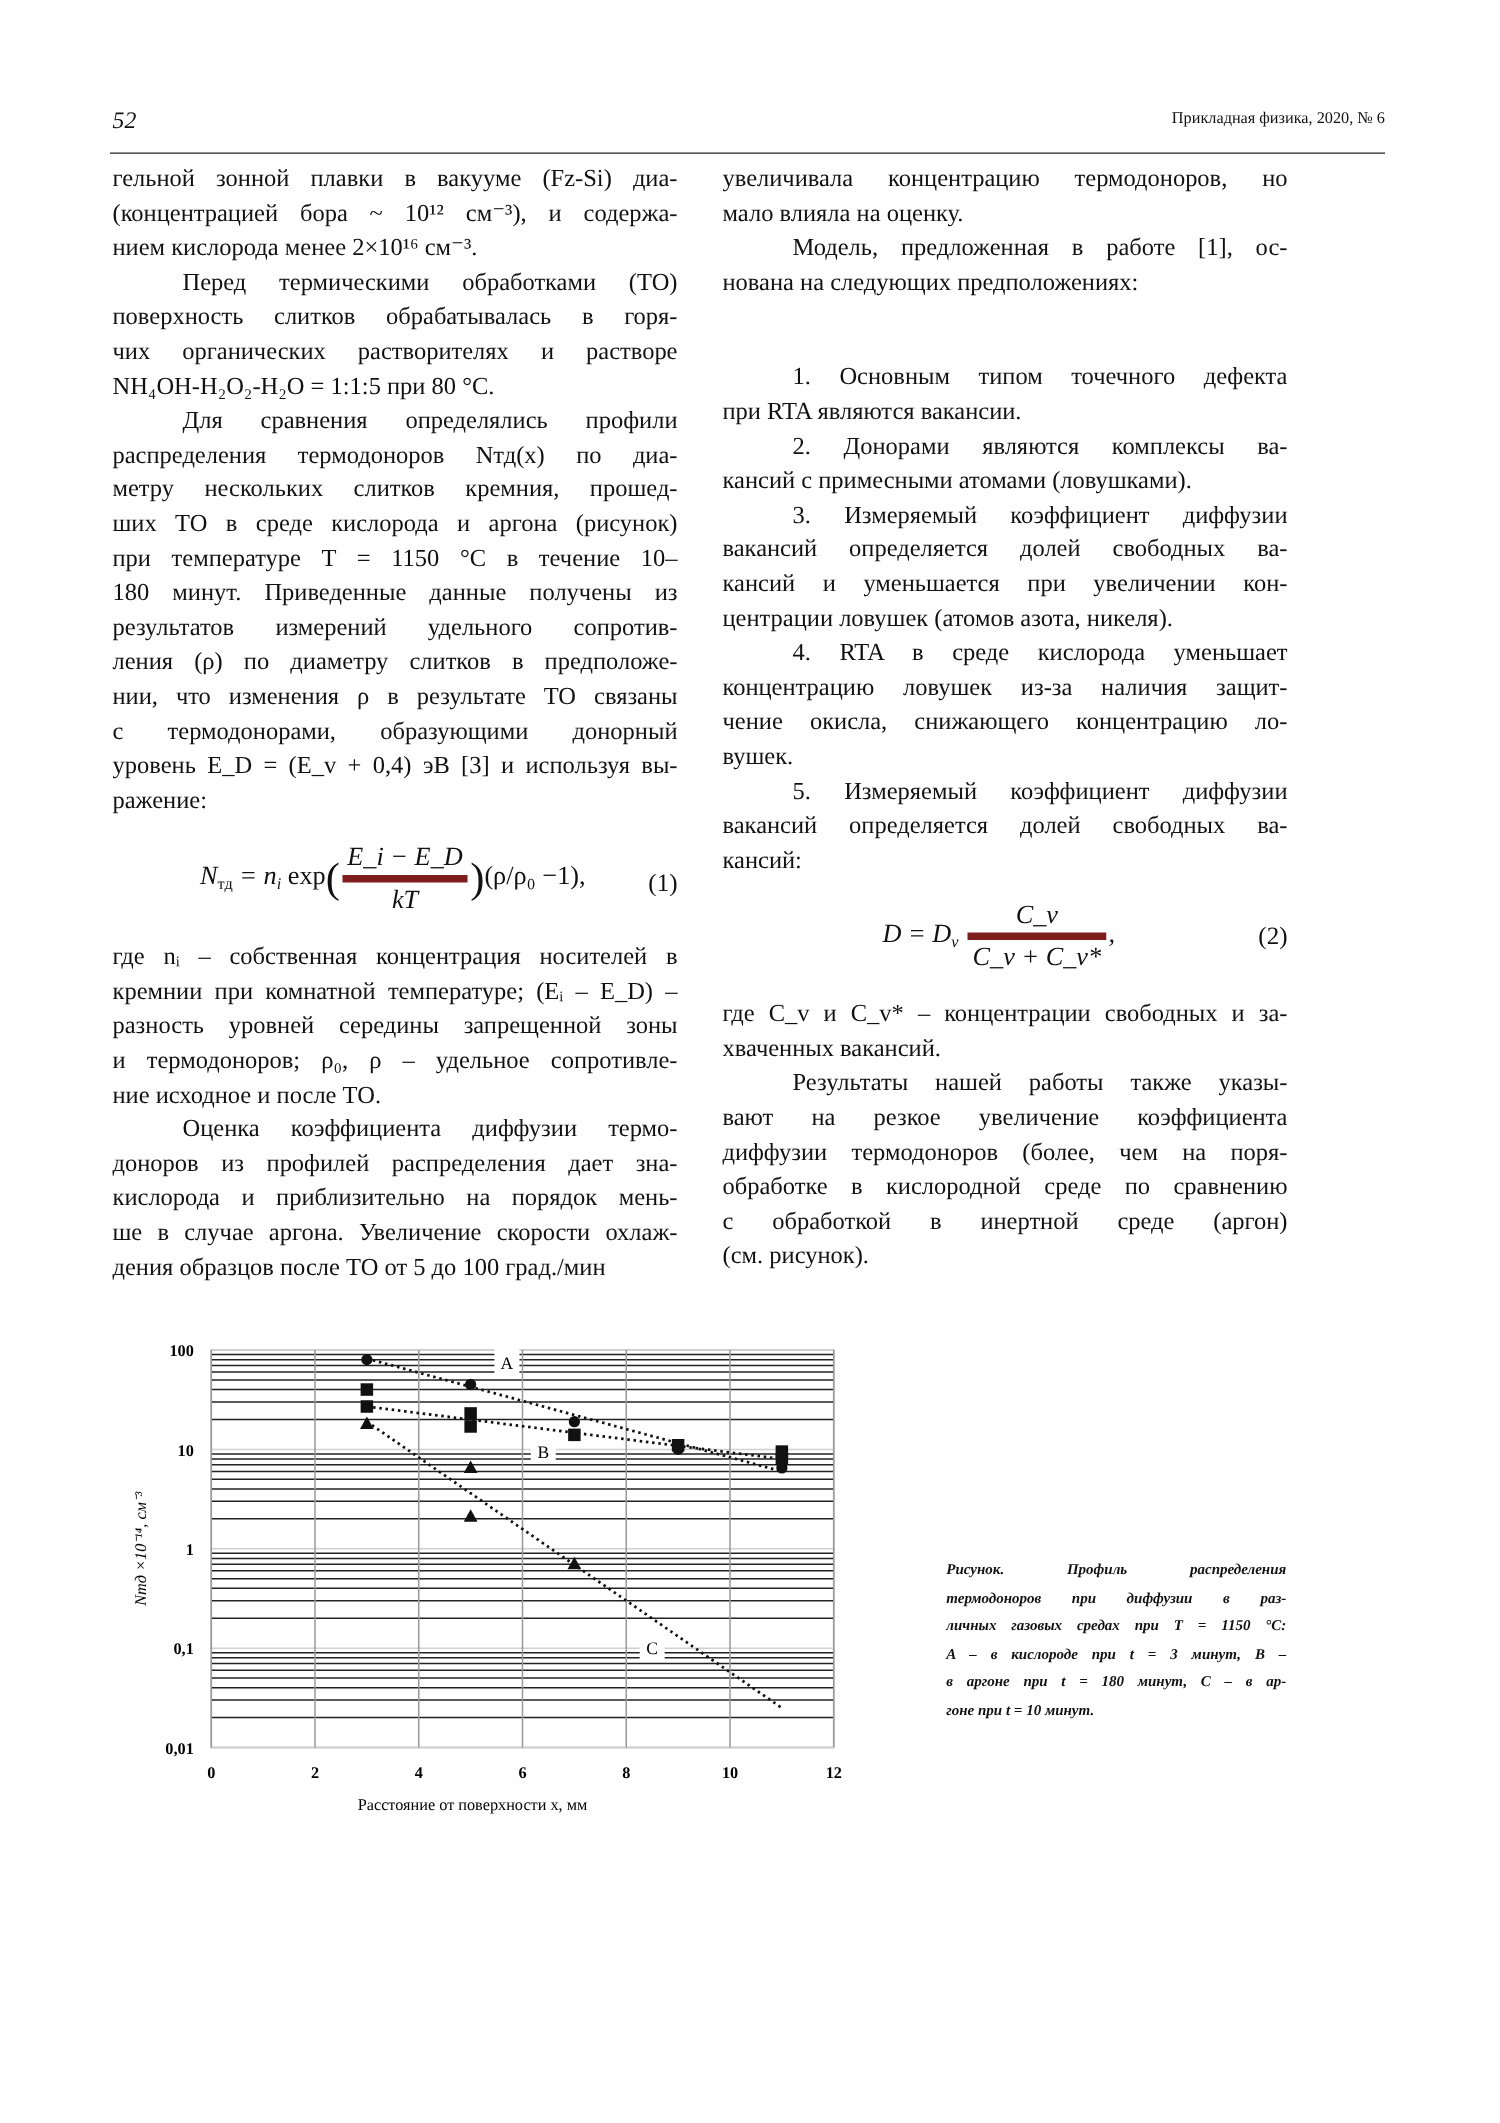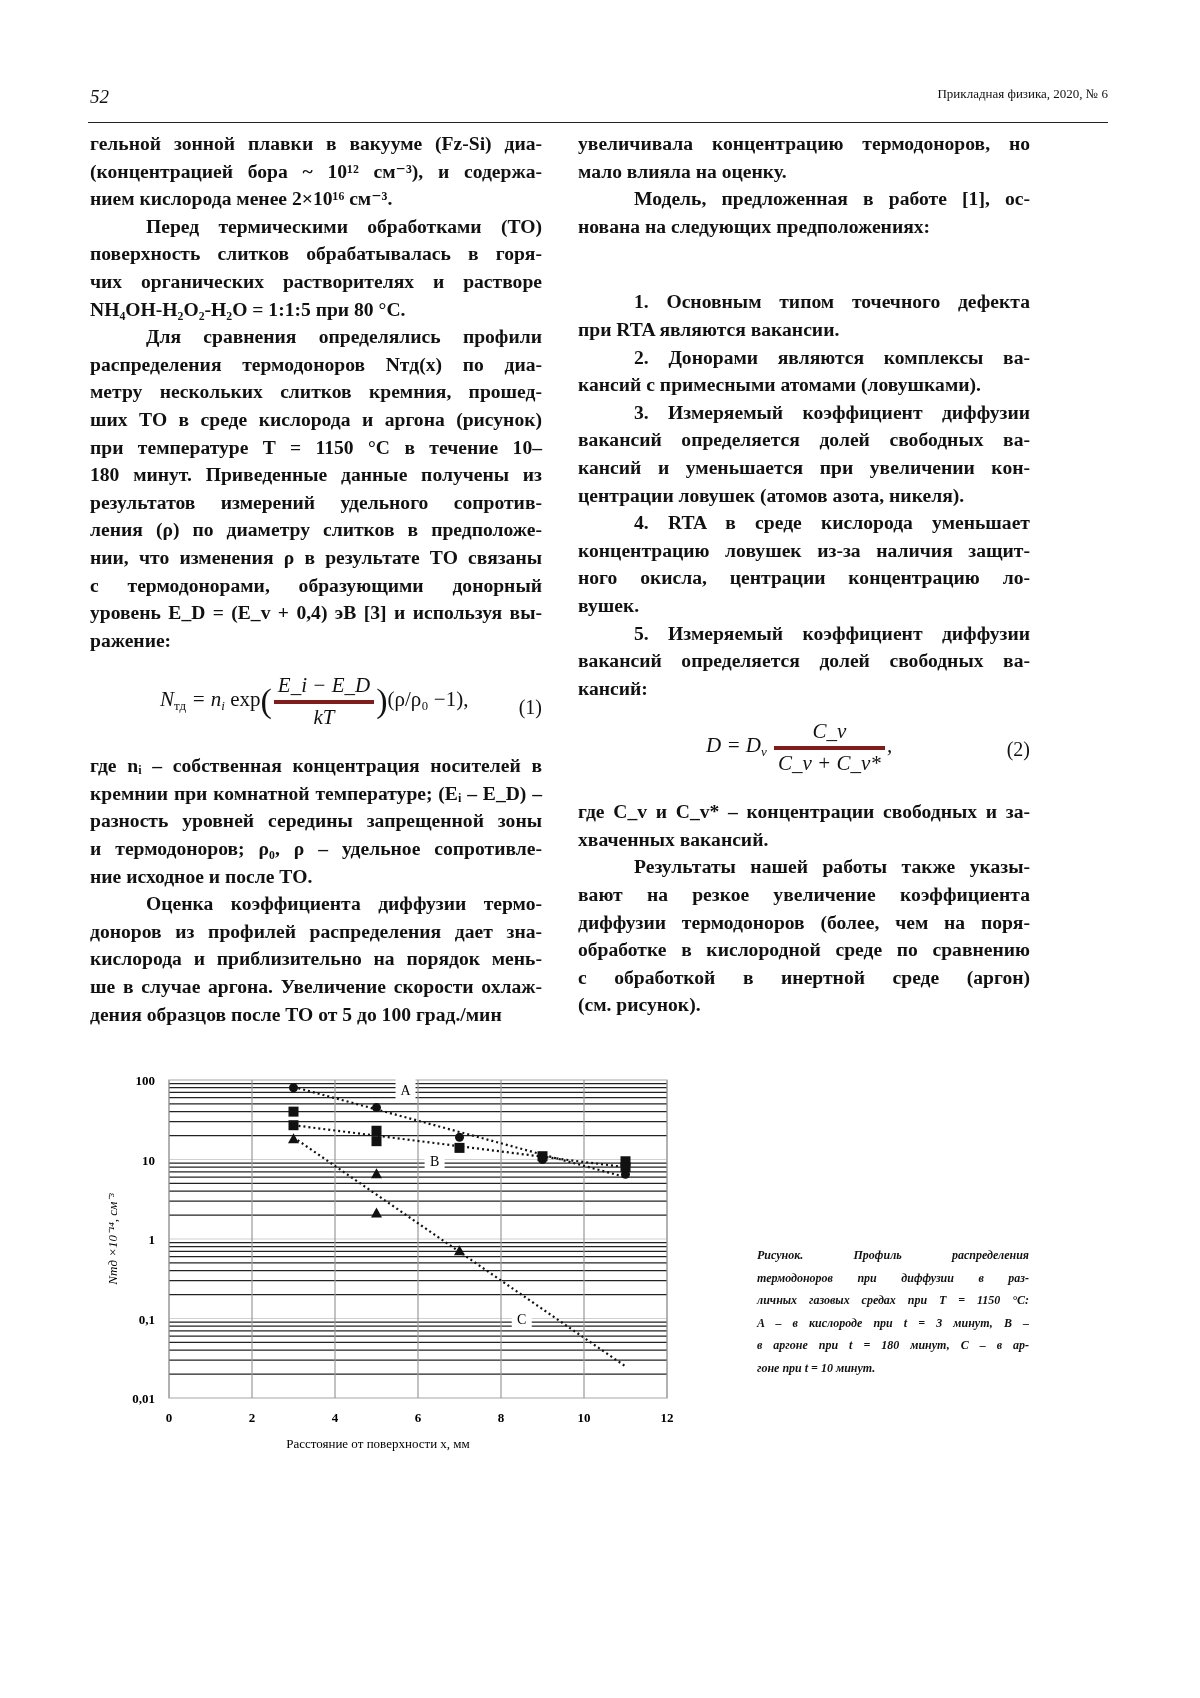--- a/index.html
+++ b/index.html
@@ -5,28 +5,28 @@
   html, body { margin: 0; padding: 0; background: #ffffff; }
   body { width: 1200px; height: 1698px; position: relative; overflow: hidden;
          font-family: "Liberation Serif", "DejaVu Serif", serif; color: #111; }
   .hdr-num { position: absolute; left: 90px; top: 86px; font-size: 19px; font-style: italic; }
   .hdr-journal { position: absolute; right: 92px; top: 86px; font-size: 13px; }
   .hdr-rule { position: absolute; left: 88px; right: 92px; top: 122px; border-top: 1.5px solid #222; }
   .col { position: absolute; top: 130px; font-size: 19.6px; line-height: 27.6px; }
   .col.left { left: 90px; width: 452px; }
   .col.right { left: 578px; width: 452px; }
   .p { text-align: justify; margin: 0; }
-  .line { display: block; text-align: justify; text-align-last: justify; white-space: nowrap; height: 27.6px; font-weight: bold; }
+  .line { display: block; text-align: justify; text-align-last: justify; white-space: nowrap; height: 27.6px; }
   .line.last { text-align-last: left; }
   .heading { font-weight: bold; text-align: center; margin: 38px 0 25px 0; font-size: 19.6px; }
   .eq { position: relative; height: 92px; }
   .eq .body { position: absolute; left: 70px; top: 18px; font-style: italic; font-size: 21px; white-space: nowrap; }
   .eq .num { position: absolute; right: 0; top: 40px; font-size: 20px; }
   .frac { display: inline-block; vertical-align: middle; text-align: center; margin: 0 2px; }
-  .frac .n { display: block; border-bottom: 4px solid #7f1d1d; padding: 0 4px; }
+  .frac .n { display: block; border-bottom: 6px solid #7f1d1d; padding: 0 4px; }
   .frac .d { display: block; padding: 0 4px; }
   .sub { font-size: 13px; vertical-align: -4px; }
   .chart-wrap { position: absolute; left: 95px; top: 1070px; width: 600px; height: 395px; }
   .caption { position: absolute; left: 757px; top: 1244px; width: 272px; font-size: 12px; line-height: 22.5px;
              font-style: italic; font-weight: bold; text-align: justify; }
   .caption span { display: block; text-align: justify; text-align-last: justify; white-space: nowrap; }
   .caption span.last { text-align-last: left; }
 </style>
 </head>
 <body>
@@ -96,21 +96,21 @@
       <span class="line" style="padding-left: 56px; margin-top: 48px;">1. Основным типом точечного дефекта</span>
       <span class="line last">при RTA являются вакансии.</span>
       <span class="line" style="padding-left: 56px;">2. Донорами являются комплексы ва-</span>
       <span class="line last">кансий с примесными атомами (ловушками).</span>
       <span class="line" style="padding-left: 56px;">3. Измеряемый коэффициент диффузии</span>
       <span class="line">вакансий определяется долей свободных ва-</span>
       <span class="line">кансий и уменьшается при увеличении кон-</span>
       <span class="line last">центрации ловушек (атомов азота, никеля).</span>
       <span class="line" style="padding-left: 56px;">4. RTA в среде кислорода уменьшает</span>
       <span class="line">концентрацию ловушек из-за наличия защит-</span>
-      <span class="line">ного окисла, центрации концентрацию ло-</span>
+      <span class="line">чение окисла, снижающего концентрацию ло-</span>
       <span class="line last">вушек.</span>
       <span class="line" style="padding-left: 56px;">5. Измеряемый коэффициент диффузии</span>
       <span class="line">вакансий определяется долей свободных ва-</span>
       <span class="line last">кансий:</span>
     </div>
   <div class="eq" style="height:96px">
     <div class="body" style="left:128px;top:16px">
       <span>D = D</span><span class="sub">v</span>
       <span class="frac"><span class="n">C_v</span><span class="d">C_v + C_v*</span></span><span>,</span>
     </div>

